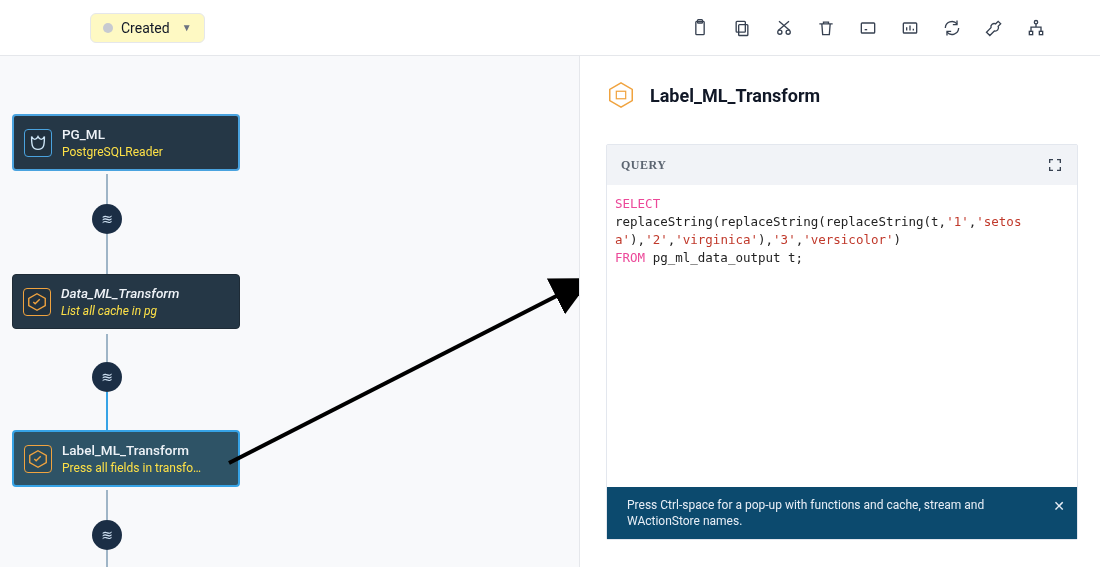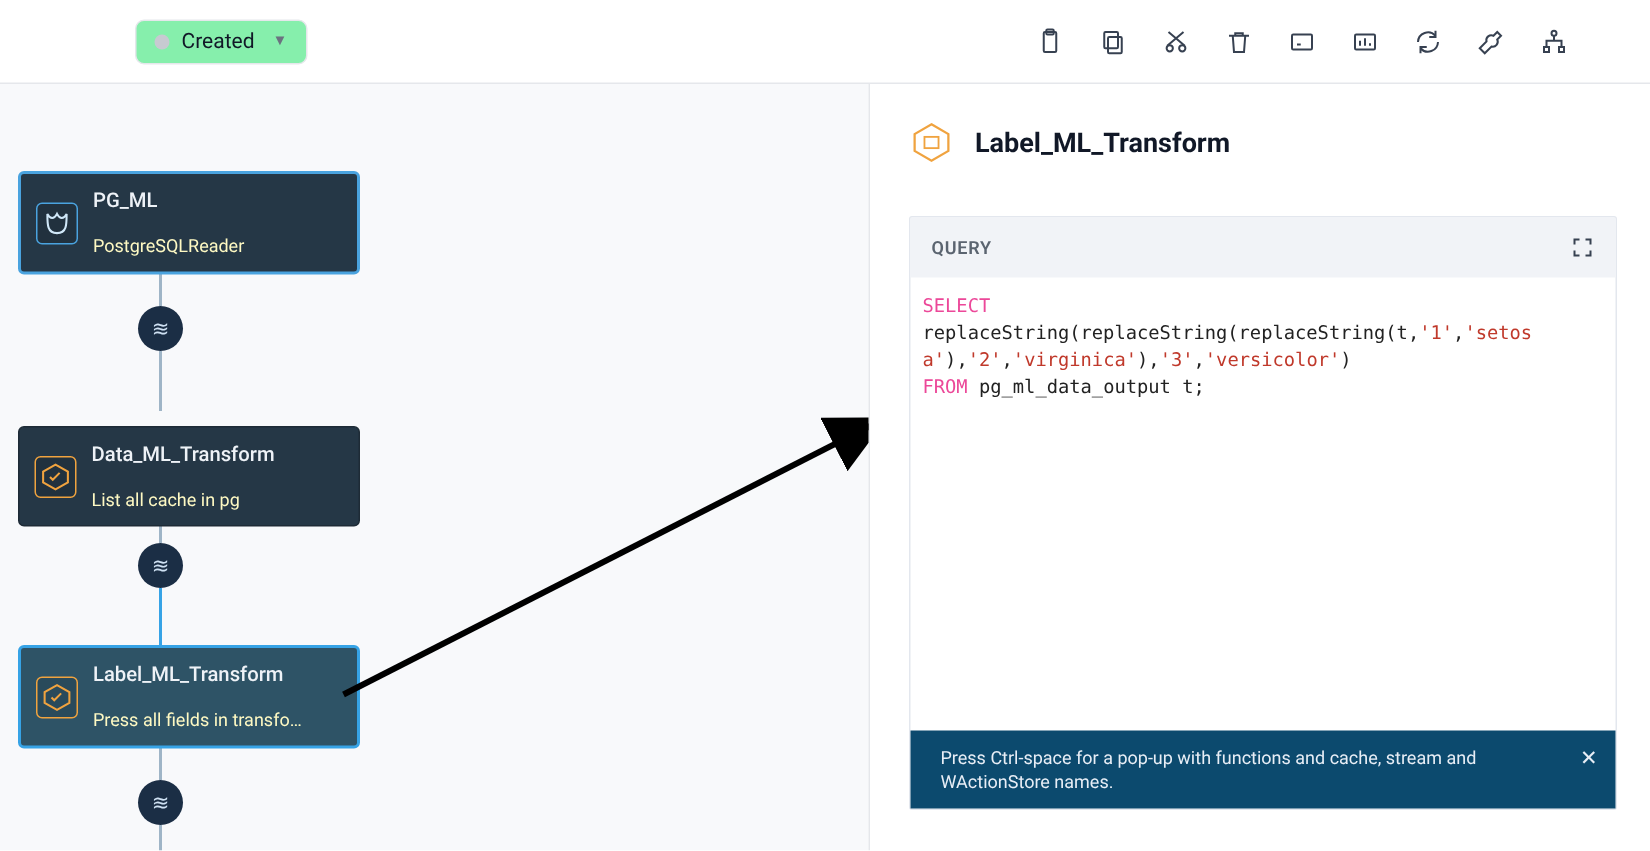--- a/index.html
+++ b/index.html
@@ -16,21 +16,21 @@
     border-bottom: 1px solid #e5e7eb;
     display: flex;
     align-items: center;
     padding: 0 16px 0 90px;
     justify-content: space-between;
   }
   .status-chip {
     display: inline-flex;
     align-items: center;
     gap: 8px;
-    background: #86efac;
+    background: #fef9c3;
     border: 1px solid #e5e7eb;
     border-radius: 6px;
     padding: 6px 12px;
     font-size: 14px;
     color: #111827;
     cursor: pointer;
   }
   .status-dot {
     width: 10px; height: 10px;
     border-radius: 50%;
@@ -57,24 +57,24 @@
     position: absolute;
     left: 12px;
     width: 228px;
     background: #253746;
     border: 1px solid #1e2b36;
     border-radius: 4px;
     padding: 10px 12px 10px 48px;
     color: #fff;
   }
   .node.one { top: 58px; border: 2px solid #4aa3df; }
-  .node.two { top: 228px; }
+  .node.two { top: 218px; font-style: italic; }
   .node.three { top: 374px; background: #2e5366; border: 2px solid #36a3e6; }
   .node .title { font-size: 13.5px; font-weight: 500; color: #eef2f7; }
-  .node .sub { font-size: 12px; color: #fef9c3; margin-top: 15px; white-space: nowrap; overflow: hidden; text-overflow: ellipsis; max-width: 140px;}
+  .node .sub { font-size: 12px; color: #fde047; margin-top: 3px; white-space: nowrap; overflow: hidden; text-overflow: ellipsis; max-width: 140px;}
   .node .badge {
     position: absolute; left: 10px; top: 50%; transform: translateY(-50%);
     width: 28px; height: 28px; border: 1.5px solid #4aa3df; border-radius: 4px;
     display:flex; align-items:center; justify-content:center;
     color: #cfe7f7; background: rgba(0,0,0,0.1);
   }
   .node.two .badge, .node.three .badge { border-color: #f0a33f; color:#f0a33f; }
   .node-hex {
     width: 22px; height: 22px;
     background: none;
@@ -123,21 +123,21 @@
     background: #fff;
     height: 396px;
     display: flex; flex-direction: column;
     position: relative;
   }
   .query-head {
     background: #f1f3f7;
     padding: 12px 14px;
     display:flex; justify-content: space-between; align-items:center;
   }
-  .query-head-label { font-size: 12px; letter-spacing: .5px; color:#5b6470; font-weight:600; }
+  .query-head-label { font-size: 12px; letter-spacing: .5px; color:#5b6470; font-weight:600;font-family:Liberation Serif, serif; }
   .expand-icon { width:16px; height:16px; color:#374151; cursor:pointer; }
   .query-body {
     padding: 10px 8px;
     font-family: ui-monospace, SFMono-Regular, Menlo, Consolas, monospace;
     font-size: 12.5px;
     line-height: 1.45;
     color: #222;
     white-space: pre-wrap;
     word-break: break-all;
     flex:1;

